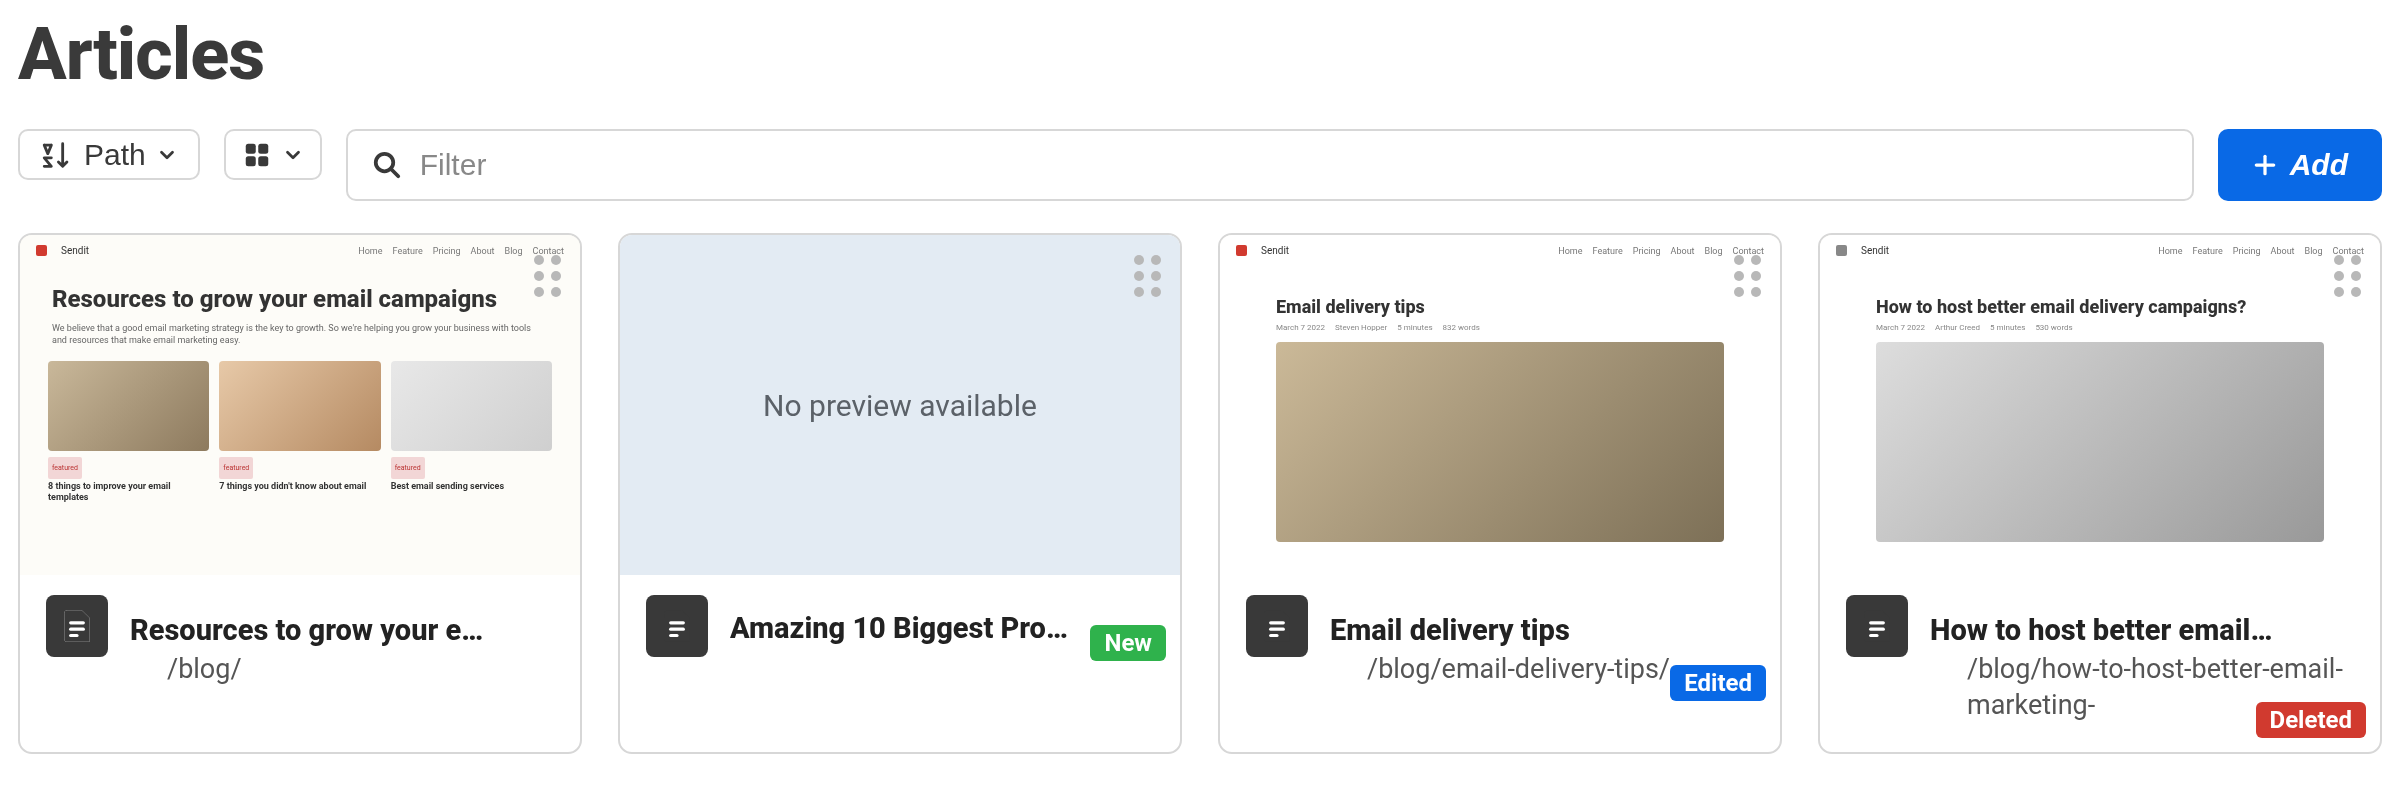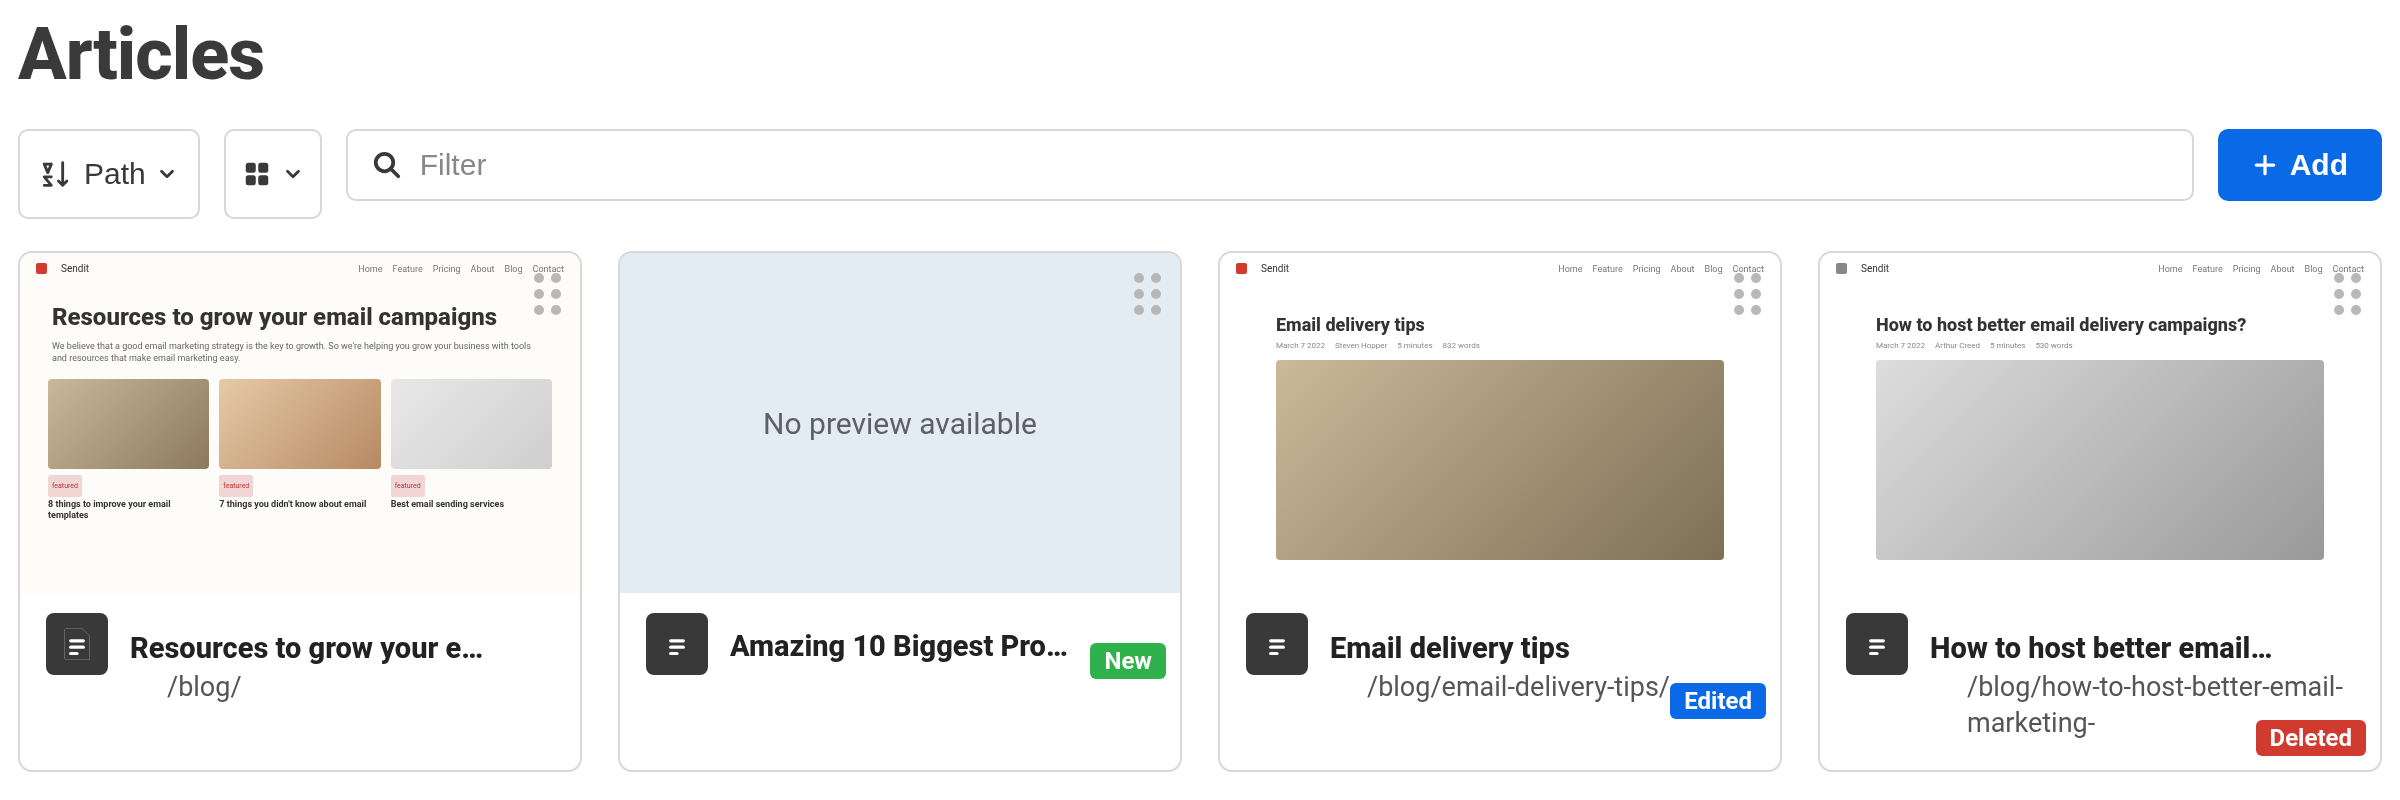--- a/index.html
+++ b/index.html
@@ -27,21 +27,21 @@
     display: flex;
     align-items: center;
     gap: 10px;
     border: 2px solid #d7d7d7;
     border-radius: 10px;
     background: #fff;
     padding: 10px 20px;
     font-size: 30px;
     color: #393939;
     cursor: pointer;
-    height: 90px;
+    height: 51px;
   }
   .sort-btn .icon-az {
     width: 34px; height: 34px;
     display: flex; align-items: center; justify-content: center;
   }
   .sort-btn .label { font-weight: 500; }
   .chevron-down {
     width: 22px; height: 22px;
   }
   .view-btn { padding: 10px 16px; }
@@ -72,20 +72,21 @@
     gap: 12px;
     background: #0969e6;
     color: #fff;
     border: none;
     border-radius: 10px;
     padding: 0 34px;
     font-size: 30px;
     font-weight: 700;
     cursor: pointer;
     height: 72px;
+    font-style: italic;
   }
   .plus-icon { width: 26px; height: 26px; stroke: #fff; }
 
   .card-grid {
     display: grid;
     grid-template-columns: repeat(4, 1fr);
     gap: 36px;
   }
   .card {
     border: 2px solid #d7d7d7;

